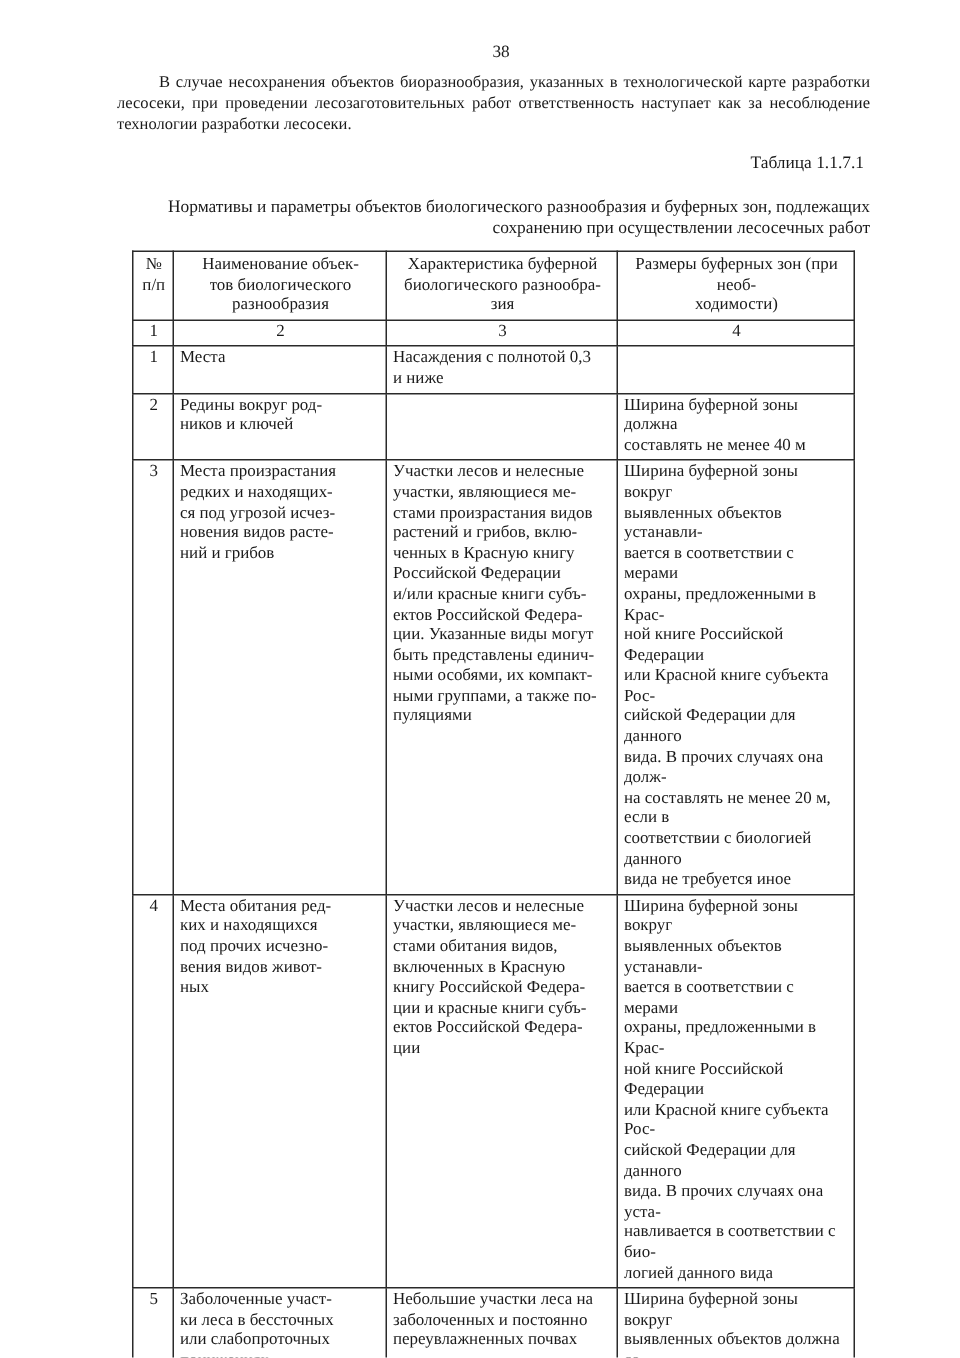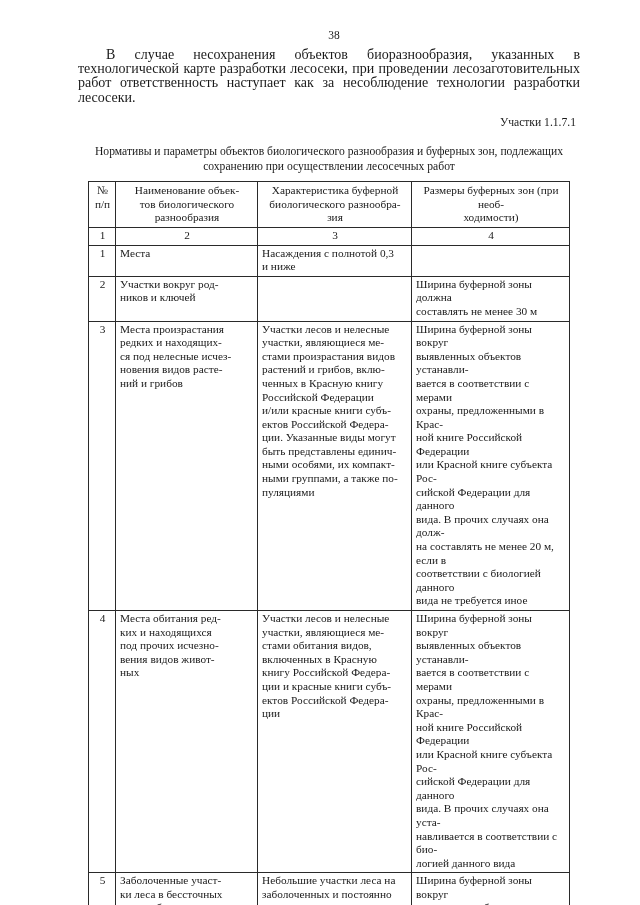--- a/index.html
+++ b/index.html
@@ -23,38 +23,38 @@
   }
   .page-number {
     text-align: center;
     font-size: 11.5px;
     line-height: 14px;
     margin: 0 0 6px 0;
     padding-left: 10px;
   }
   p.body-par {
     margin: 0;
-    font-size: 14px;
+    font-size: 11px;
     line-height: 14.2px;
     text-align: justify;
     text-indent: 28px;
     hyphens: manual;
   }
   .table-ref {
     margin: 11px 0 0 0;
     font-size: 11.6px;
     line-height: 14.2px;
     text-align: right;
     padding-right: 4px;
   }
   .table-title {
     margin: 15px 0 7px 0;
     font-size: 11.6px;
     line-height: 14.6px;
-    text-align: center;
+    text-align: right;
   }
   table.biodiv {
     border-collapse: collapse;
     width: 481px;
     margin: 0 auto;
     table-layout: fixed;
     font-size: 11.3px;
     line-height: 13.6px;
   }
   table.biodiv td, table.biodiv th {
@@ -89,21 +89,21 @@
 </style>
 </head>
 <body>
 
 <div class="page">
 
   <div class="page-number">38</div>
 
   <p class="body-par">В случае несохранения объектов биоразнообразия, указанных в технологической карте разработки лесосеки, при проведении лесозаготовительных работ ответственность наступает как за несоблюдение технологии разработки лесосеки.</p>
 
-  <div class="table-ref">Участки 1.1.7.1</div>
+  <div class="table-ref">Таблица 1.1.7.1</div>
 
   <div class="table-title">Нормативы и параметры объектов биологического разнообразия и буферных зон, подлежащих сохранению при осуществлении лесосечных работ</div>
 
   <table class="biodiv">
     <colgroup>
       <col class="col-num">
       <col class="col-name">
       <col class="col-char">
       <col class="col-size">
     </colgroup>
@@ -145,37 +145,37 @@
             <span class="cell-text">Насаждения с полнотой 0,3
 и ниже</span>
           </td>
         <td>
             <span class="cell-text"></span>
           </td>
       </tr>
       <tr>
         <td class="num">2</td>
         <td>
-            <span class="cell-text">Участки вокруг род-
+            <span class="cell-text">Редины вокруг род-
 ников и ключей</span>
           </td>
         <td>
             <span class="cell-text"></span>
           </td>
         <td>
             <span class="cell-text">Ширина буферной зоны должна
-составлять не менее 30 м</span>
+составлять не менее 40 м</span>
           </td>
       </tr>
       <tr>
         <td class="num">3</td>
         <td>
             <span class="cell-text">Места произрастания
 редких и находящих-
-ся под нелесные исчез-
+ся под угрозой исчез-
 новения видов расте-
 ний и грибов</span>
           </td>
         <td>
             <span class="cell-text">Участки лесов и нелесные
 участки, являющиеся ме-
 стами произрастания видов
 растений и грибов, вклю-
 ченных в Красную книгу
 Российской Федерации

